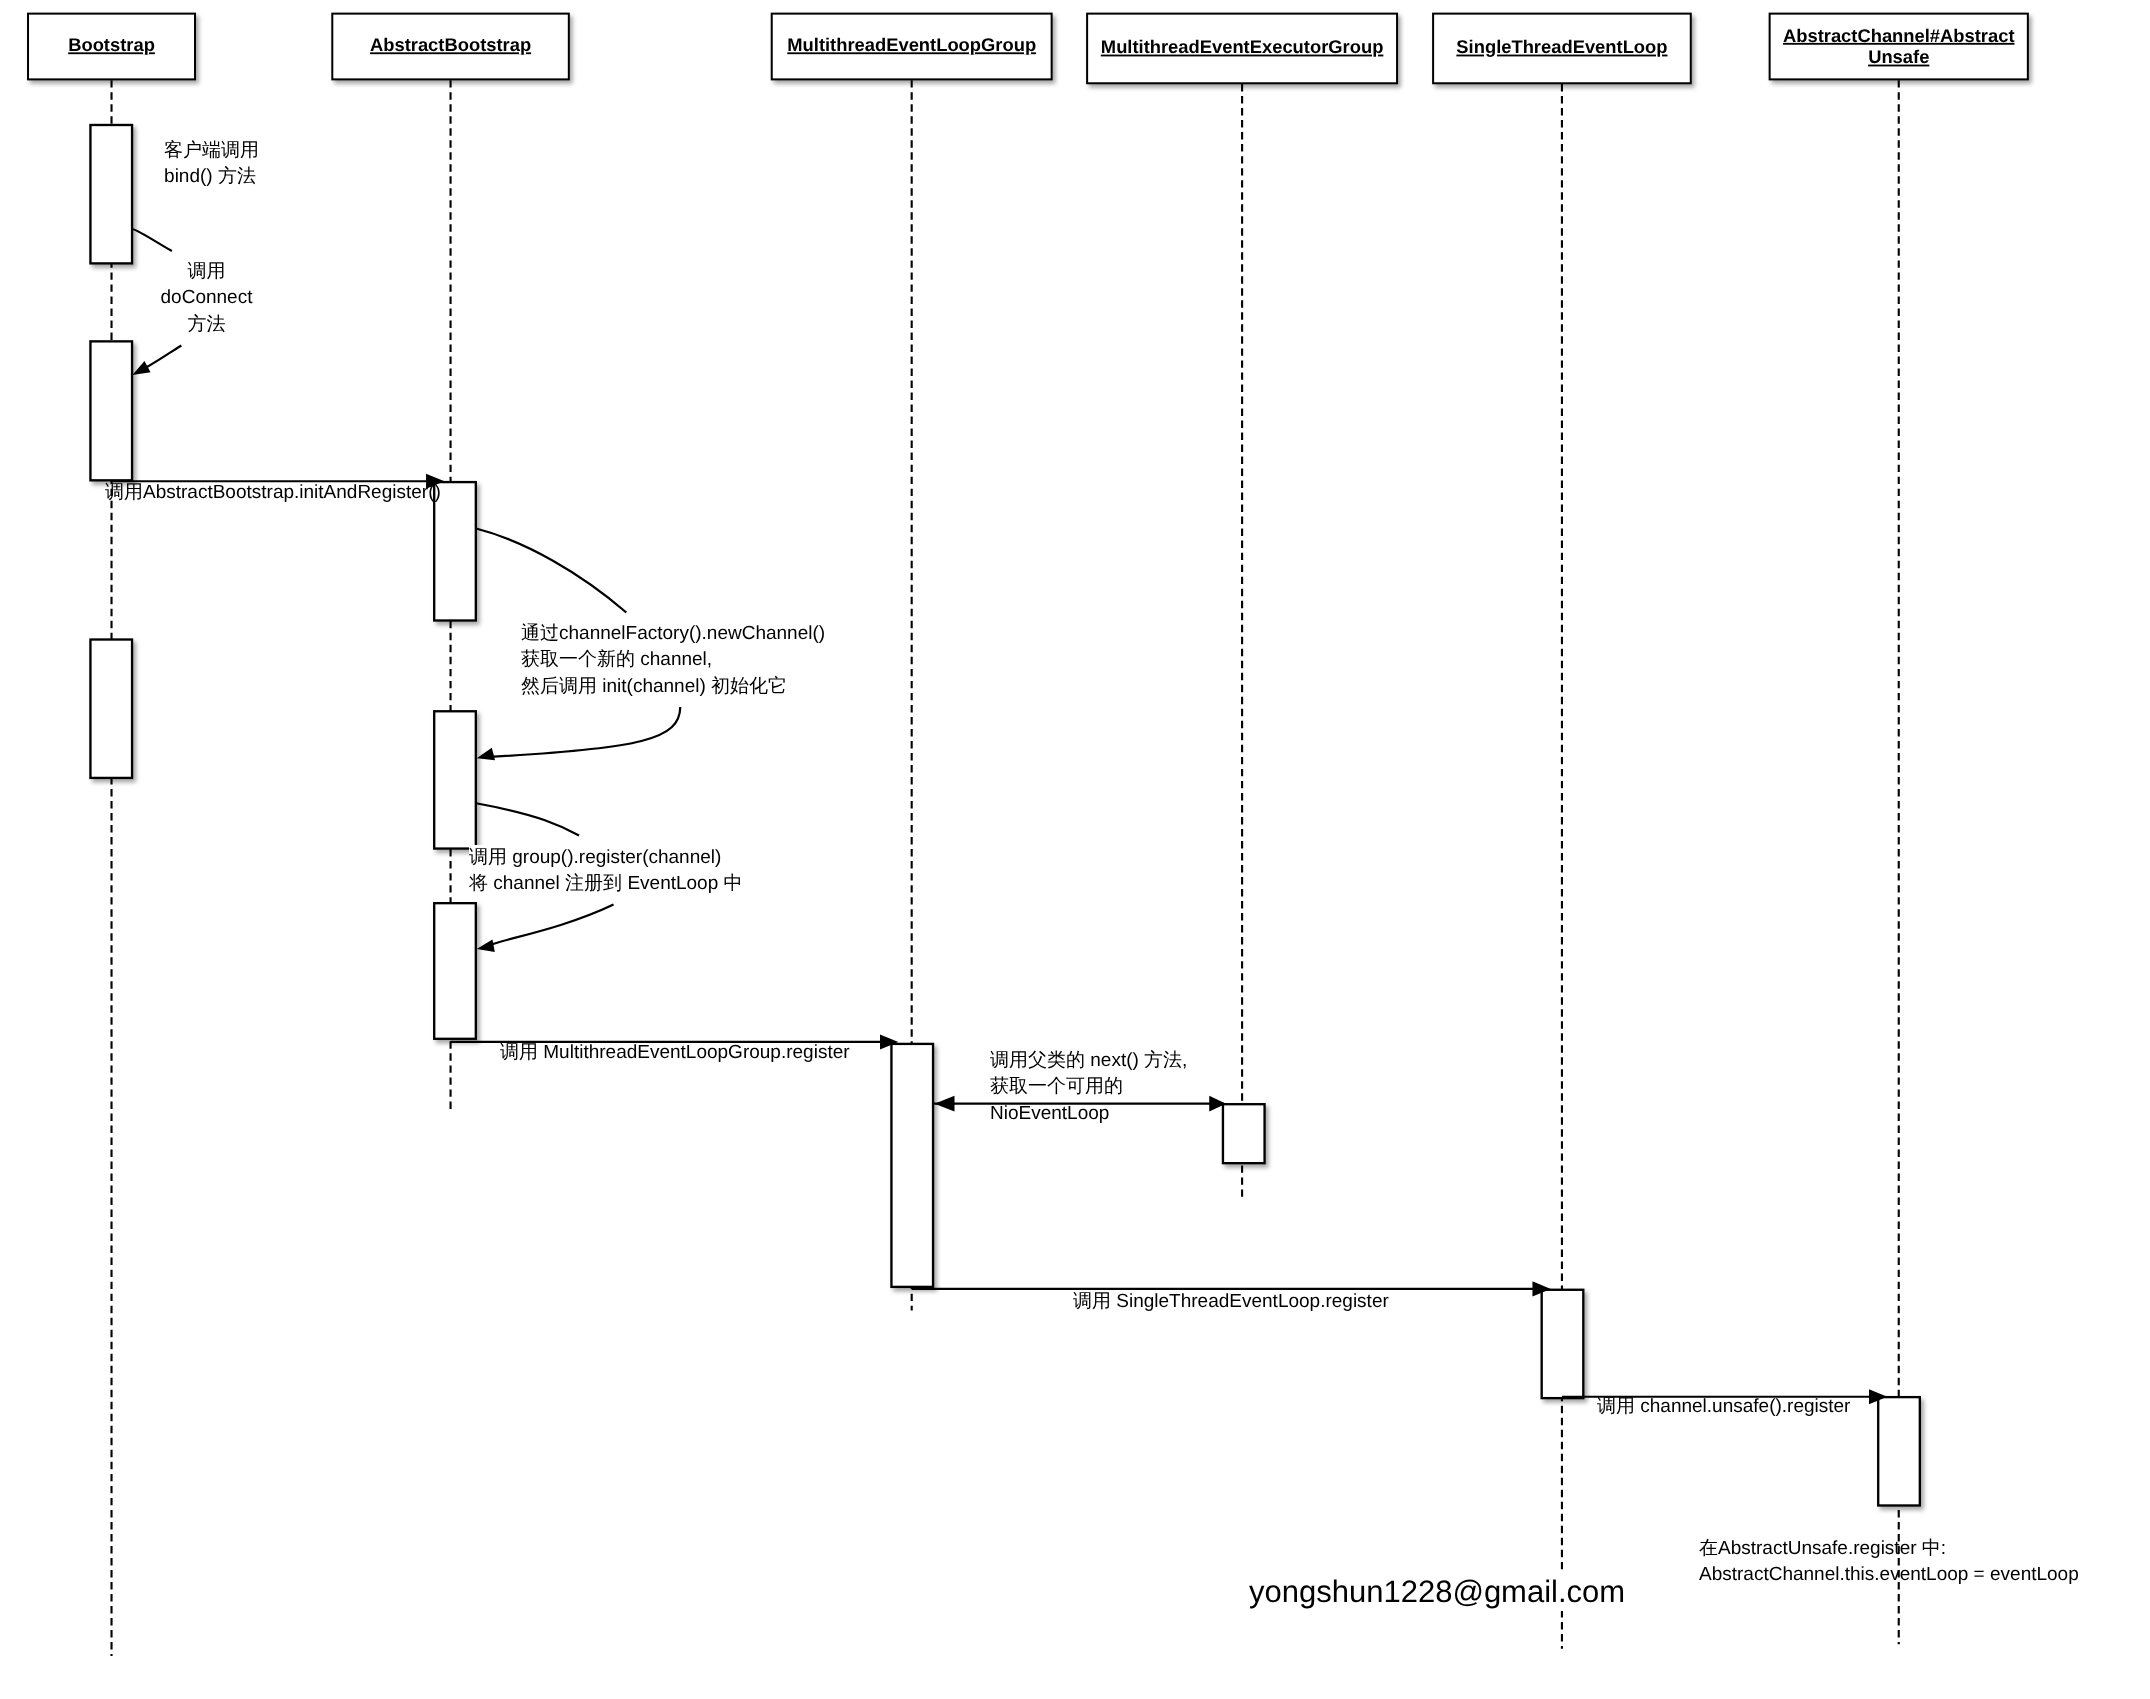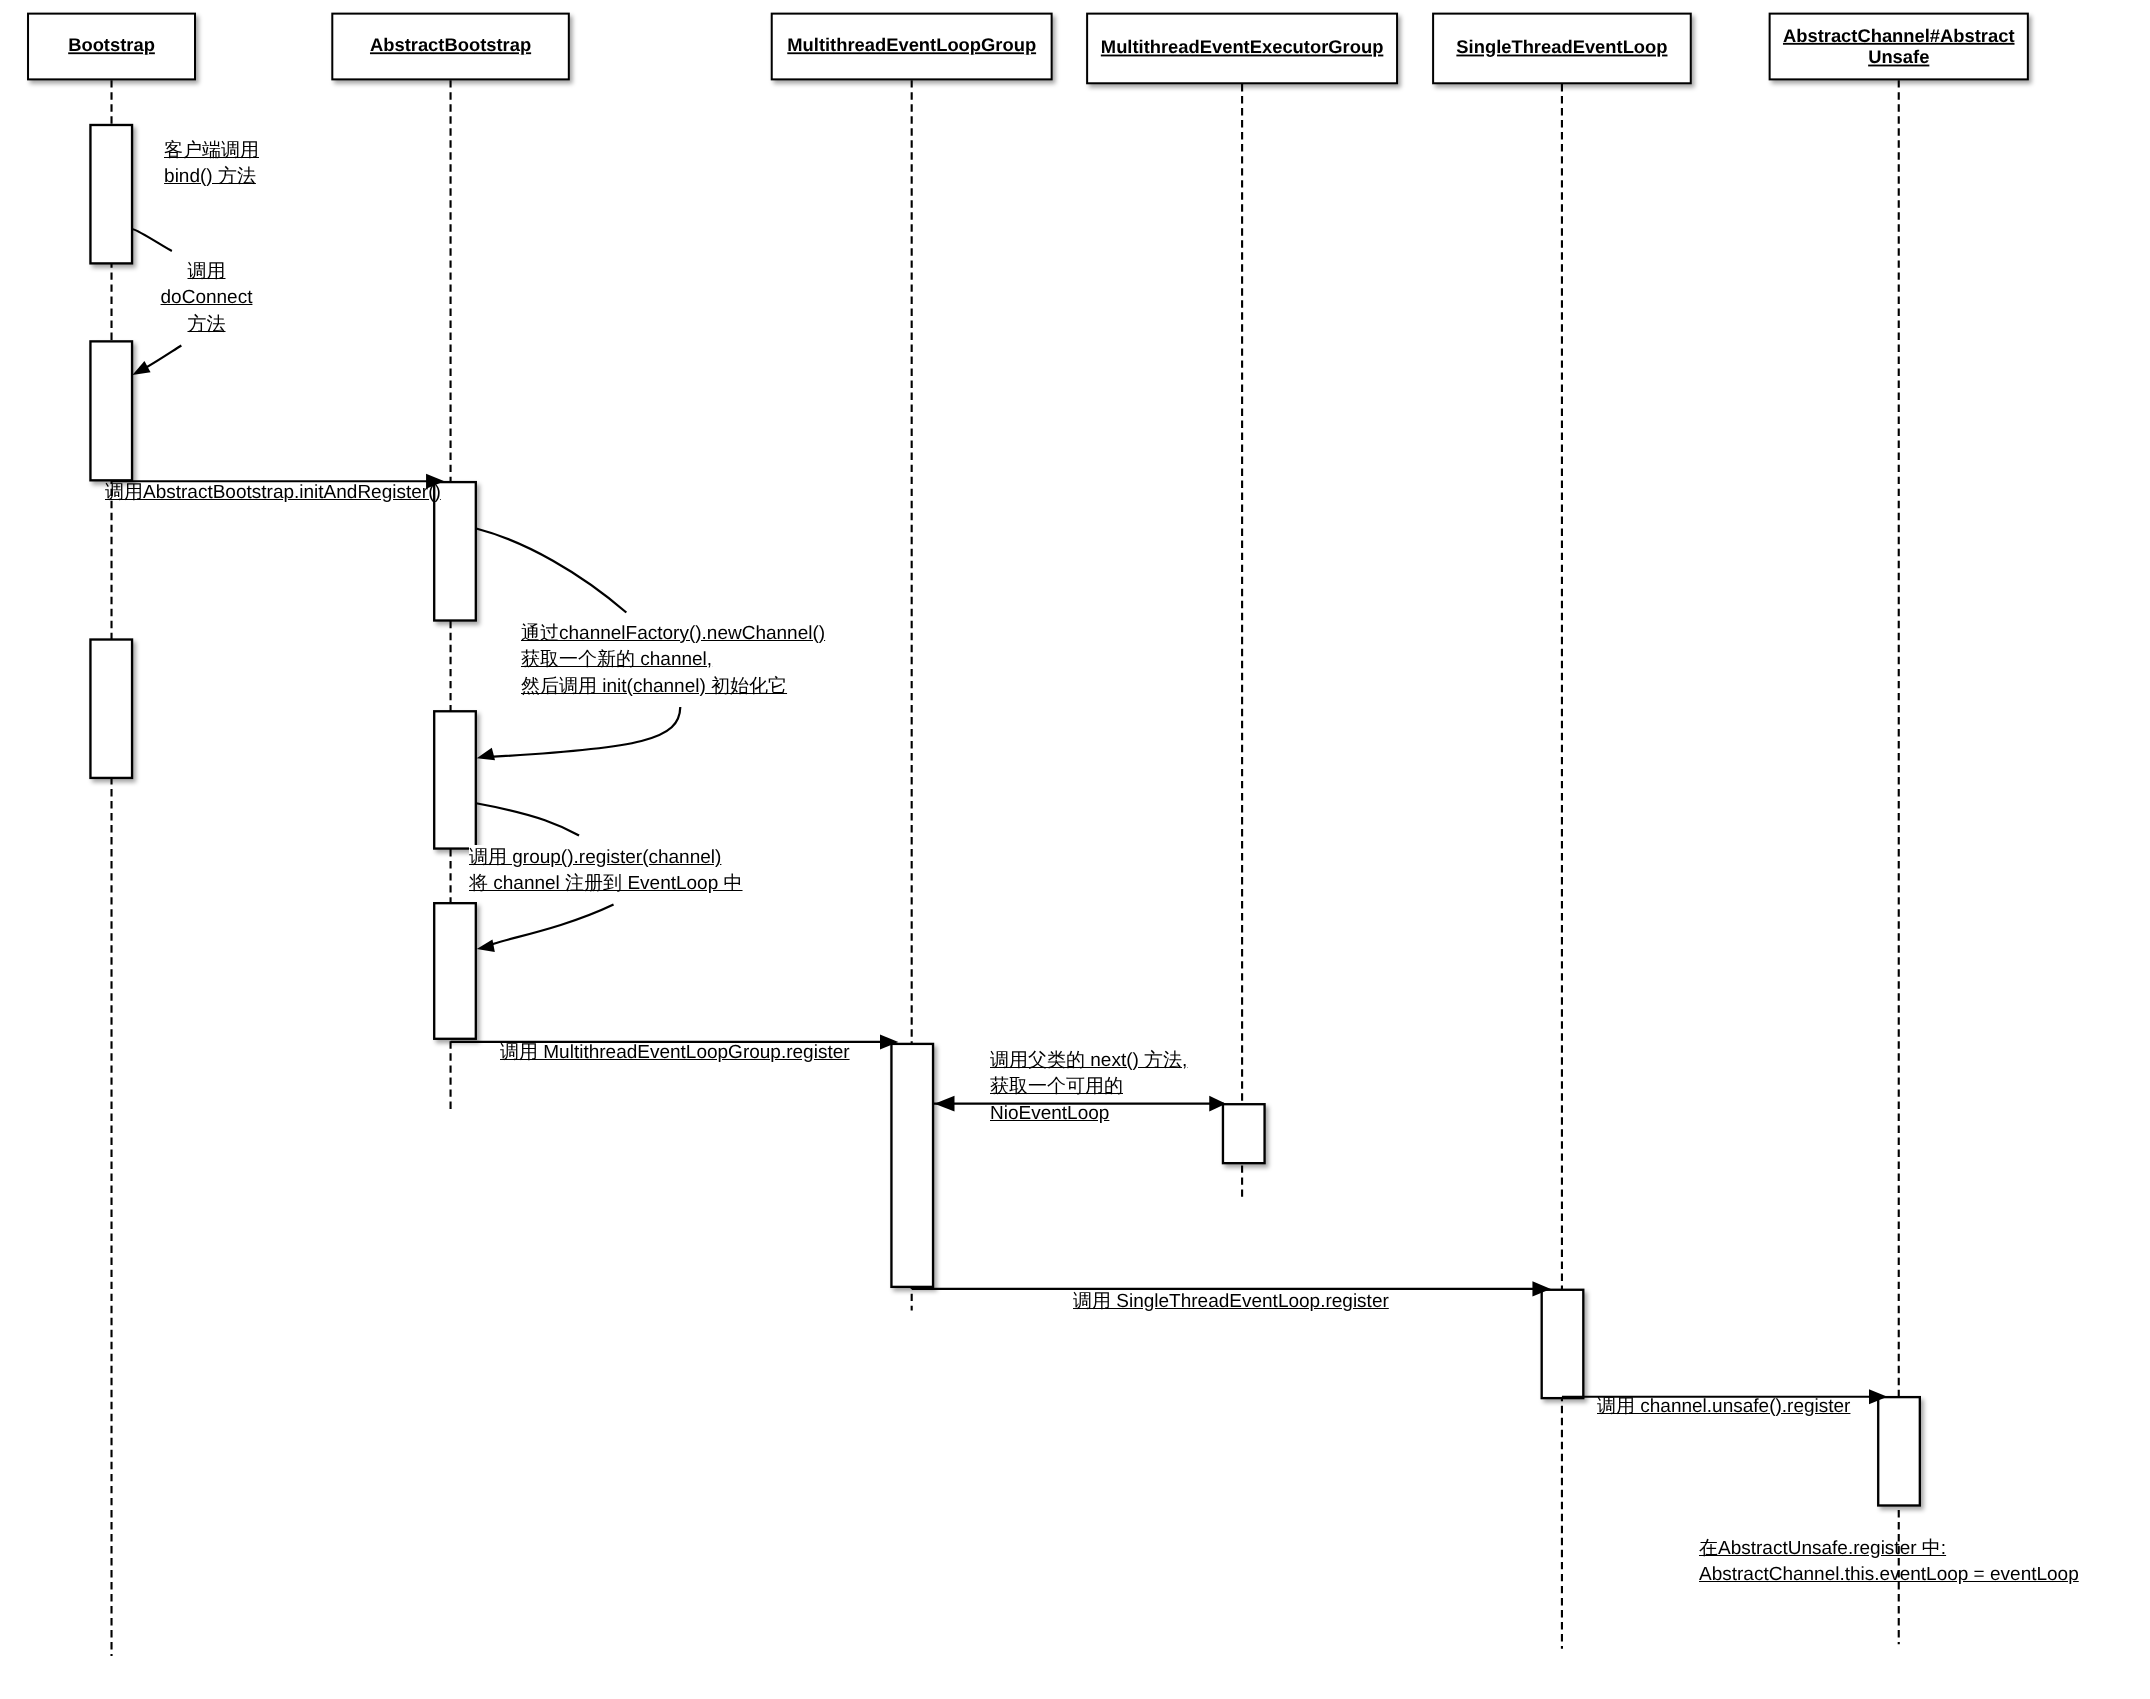--- a/index.html
+++ b/index.html
@@ -4,21 +4,21 @@
 <title>UML Sequence Diagram</title>
 <style>
   html,body{margin:0;padding:0;background:#ffffff;}
   body{width:2151px;height:1700px;overflow:hidden;
        font-family:"Liberation Sans",sans-serif;color:#000;
        -webkit-font-smoothing:antialiased;text-rendering:geometricPrecision;}
   #stage{position:relative;width:2151px;height:1556px;background:#ffffff;}
   #canvas{position:absolute;left:0;top:0;}
   .note{position:absolute;font-size:19px;line-height:26.4px;color:#000;white-space:nowrap;
         background:#fff;-webkit-font-smoothing:antialiased;}
-  .note .ln{white-space:nowrap;text-decoration:underline;}
+  .note .ln{white-space:nowrap;}
   .note-c{text-align:center;}
   .msg{background:transparent;margin-top:28px;}
   .watermark{position:absolute;left:1249px;top:1572px;font-size:31px;line-height:39px;color:#000;
              white-space:nowrap;background:#fff;}
 </style>
 </head>
 <body>
 
 <div id="stage">
 <svg id="canvas" width="2151" height="1700" viewBox="0 0 3867 3056">
@@ -149,15 +149,16 @@
 <div class="note msg" style="left:500px;top:1012px;">
   <div class="ln">调用 MultithreadEventLoopGroup.register</div>
 </div>
 <div class="note msg" style="left:1073px;top:1261px;">
   <div class="ln">调用 SingleThreadEventLoop.register</div>
 </div>
 <div class="note msg" style="left:1597px;top:1366px;">
   <div class="ln">调用 channel.unsafe().register</div>
 </div>
 
+<div class="watermark">yongshun1228@gmail.com</div>
 
 </div>
 
 
 </body></html>

